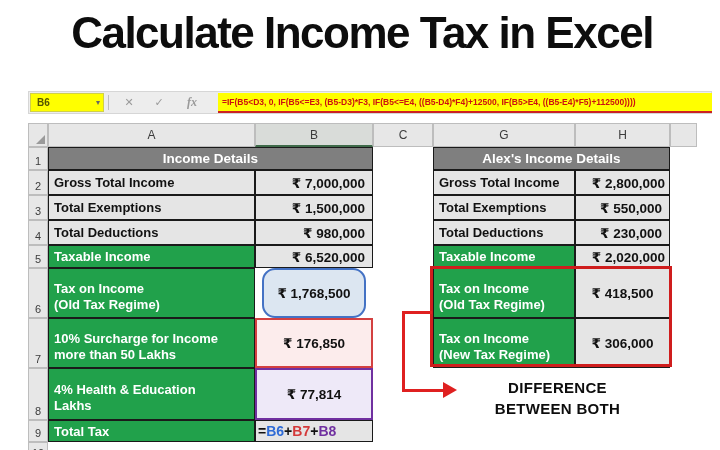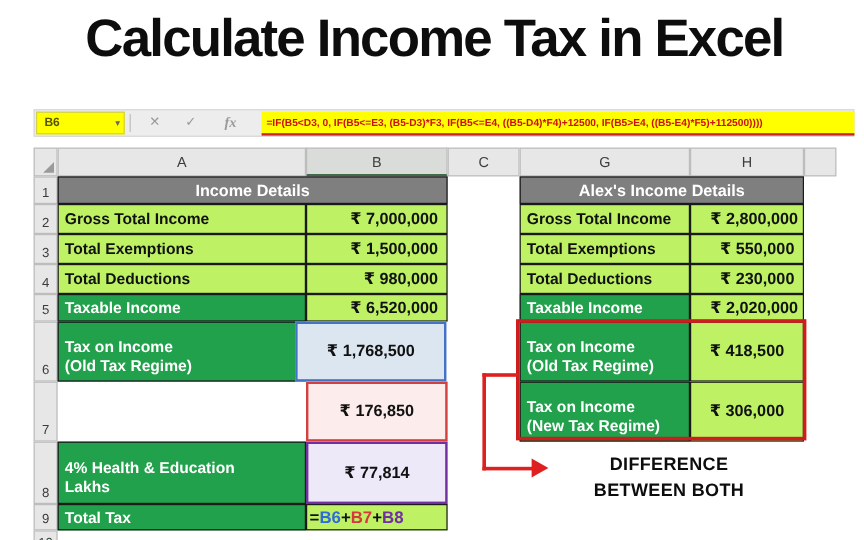--- a/index.html
+++ b/index.html
@@ -27,21 +27,21 @@
   .colh{top:123px;height:24px;background:#e7e7e7;border:1px solid #bdbdbd;color:#3c3c3c;
         font-size:12px;text-align:center;line-height:22px;}
   .colh.sel{background:#d9dcd9;border-bottom:2px solid #3f6b4a;}
   .rowh{left:28px;width:20px;background:#e7e7e7;border:1px solid #bdbdbd;color:#3c3c3c;
         font-size:11px;text-align:center;display:flex;align-items:flex-end;justify-content:center;padding-bottom:2px;}
   .corner{left:28px;top:123px;width:20px;height:24px;background:#e7e7e7;border:1px solid #bdbdbd;}
   .corner:after{content:"";position:absolute;right:2px;bottom:2px;width:0;height:0;
         border-left:9px solid transparent;border-bottom:9px solid #9a9a9a;}
 
   
-  .cell{border:1px solid #1a1a1a;font-size:13px;color:#111;background:#bef264;display:flex;align-items:center;}
+  .cell{border:1px solid #1a1a1a;font-size:13px;color:#111;background:#e5e5e5;display:flex;align-items:center;}
   .cell.label{padding-left:5px;font-weight:600;}
   .cell.value{justify-content:flex-end;padding-right:7px;font-weight:bold;font-size:13.5px;}
   .cell.value.center{justify-content:center;padding-right:0;}
   .cell.green{background:#21a14b;color:#fff;font-weight:bold;}
   .cell.gray{background:#7f7f7f;color:#fff;font-weight:bold;justify-content:center;font-size:13.5px;}
   .twoline{display:block;line-height:16px;padding-top:8px;}
   .r9f{font-weight:bold;font-size:14px;padding-left:2px;}
   .ref-b{color:#2e6bd6;} .ref-r{color:#d43a3a;} .ref-p{color:#7030a0;}
 
   
@@ -103,22 +103,25 @@
 
   <div class="abs cell label" style="left:48px;top:220px;width:207px;height:25px;">Total Deductions</div>
   <div class="abs cell value" style="left:255px;top:220px;width:118px;height:25px;">₹ 980,000</div>
 
   <div class="abs cell label green" style="left:48px;top:245px;width:207px;height:23px;">Taxable Income</div>
   <div class="abs cell value" style="left:255px;top:245px;width:118px;height:23px;">₹ 6,520,000</div>
 
   <div class="abs cell label green" style="left:48px;top:268px;width:207px;height:50px;">
     <span class="twoline"><span>Tax on Income</span><br><span>(Old Tax Regime)</span></span>
   </div>
-  <div class="abs cell value center hl hl-blue" style="left:246px;top:268px;width:126px;height:50px;">₹ 1,768,500</div>
+  <div class="abs cell value center hl hl-blue" style="left:262px;top:268px;width:104px;height:50px;border-radius:13px;">₹ 1,768,500</div>
 
+  <div class="abs cell label green" style="left:48px;top:318px;width:207px;height:50px;">
+    <span class="twoline"><span>10% Surcharge for Income</span><br><span>more than 50 Lakhs</span></span>
+  </div>
   <div class="abs cell value center hl hl-red" style="left:255px;top:318px;width:118px;height:50px;">₹ 176,850</div>
 
   <div class="abs cell label green" style="left:48px;top:368px;width:207px;height:52px;">
     <span class="twoline"><span>4% Health &amp; Education</span><br><span>Lakhs</span></span>
   </div>
   <div class="abs cell value center hl hl-purple" style="left:255px;top:368px;width:118px;height:52px;">₹ 77,814</div>
 
   <div class="abs cell label green" style="left:48px;top:420px;width:207px;height:22px;">Total Tax</div>
   <div class="abs cell r9f" style="left:255px;top:420px;width:118px;height:22px;">
     <span>=</span>

